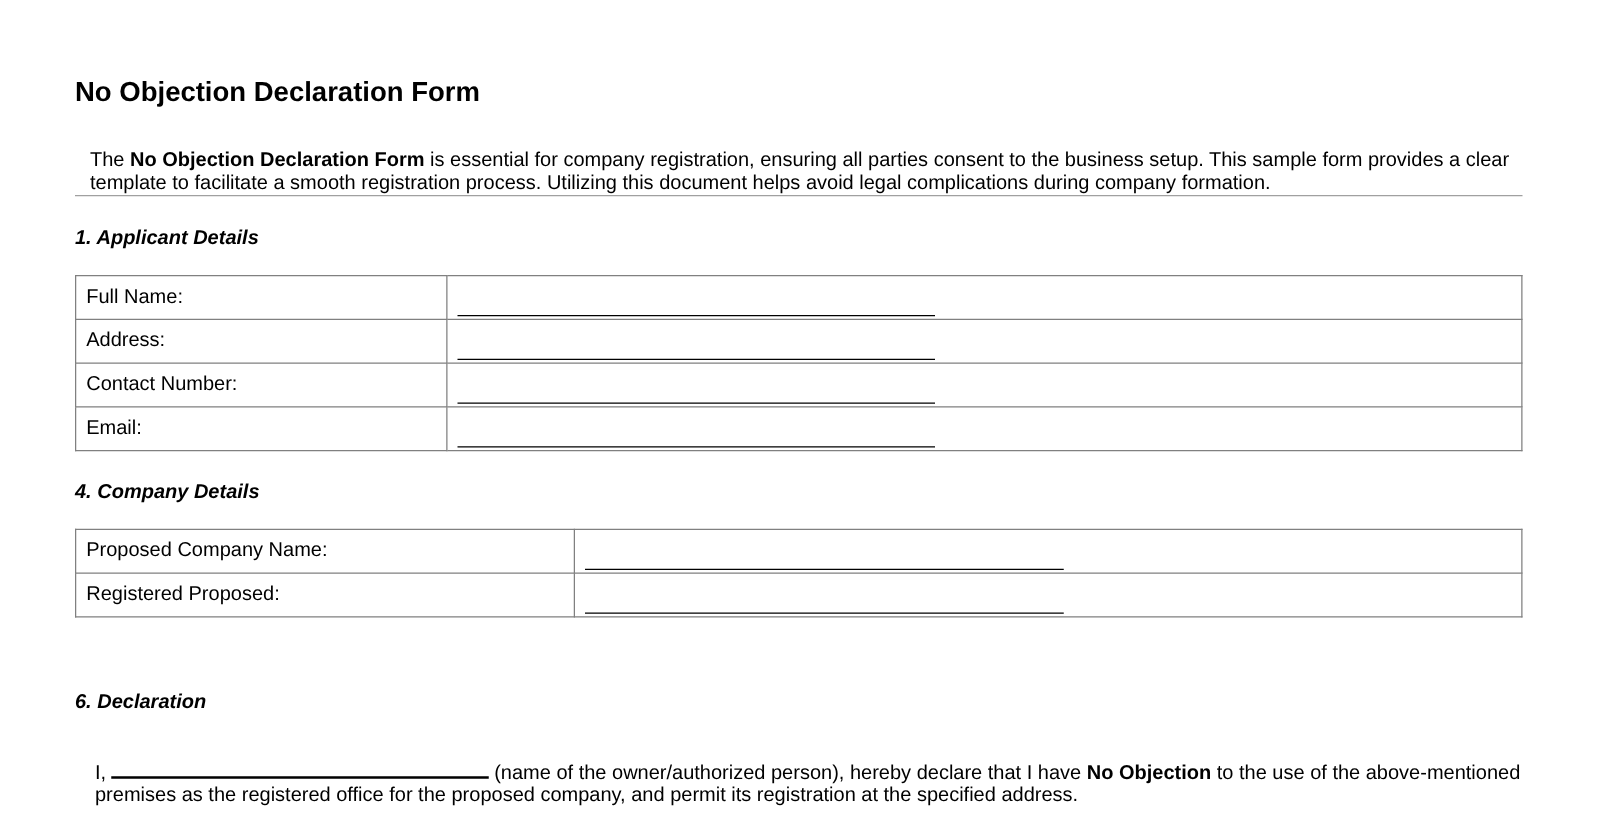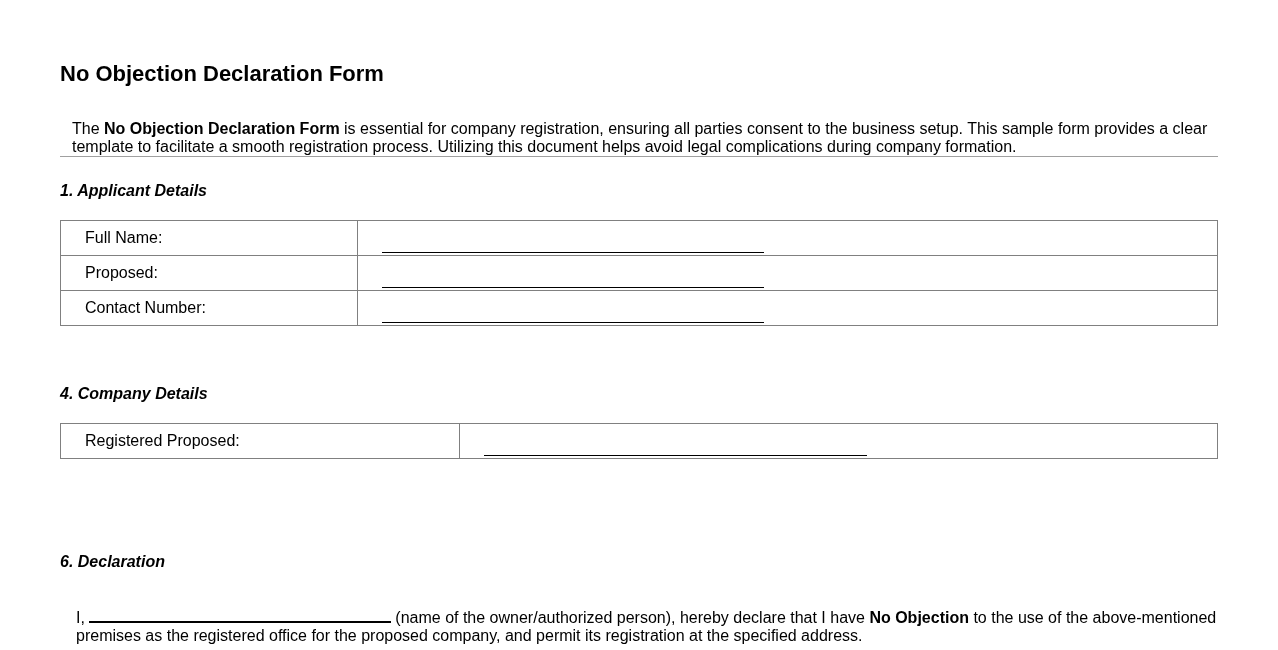--- a/index.html
+++ b/index.html
@@ -22,21 +22,21 @@
   }
   h2 {
     position: absolute; left: 0; margin: 0;
     font-size: 16px; font-weight: bold; line-height: 20px; font-style: italic;
   }
   table.form {
     position: absolute; left: 0; width: 1158px;
     border-collapse: collapse; font-size: 16px;
   }
   table.form td {
-    border: 1px solid #808080; height: 34px; padding: 0 24px; vertical-align: middle;
+    border: 1px solid #808080; height: 34px; padding: 0 8px; vertical-align: middle;
   }
   .blank {
     display: inline-block; height: 20px; border-bottom: 1px solid #000;
     vertical-align: bottom; position: relative; top: 4px;
   }
   .decl {
     position: absolute; left: 0; width: 1158px; margin: 16px;
     font-size: 16px; line-height: 18px;
   }
   .decl-blank {
@@ -59,37 +59,45 @@
     <colgroup>
         <col style="width:297px">
         <col>
       </colgroup>
     <tbody>
         <tr>
       <td>Full Name:</td>
       <td><span class="blank" style="width:382px"></span></td>
     </tr>
     <tr>
-      <td>Proposed:</td>
+      <td>Address:</td>
       <td><span class="blank" style="width:382px"></span></td>
     </tr>
     <tr>
       <td>Contact Number:</td>
+      <td><span class="blank" style="width:382px"></span></td>
+    </tr>
+    <tr>
+      <td>Email:</td>
       <td><span class="blank" style="width:382px"></span></td>
     </tr>
   </tbody>
     </table>
 
   <h2 style="top:384px">4. Company Details</h2>
   <table class="form" style="top:423px">
     <colgroup>
         <col style="width:399px">
         <col>
       </colgroup>
     <tbody>
+        <tr>
+      <td>Proposed Company Name:</td>
+      <td><span class="blank" style="width:383px"></span></td>
+    </tr>
     <tr>
       <td>Registered Proposed:</td>
       <td><span class="blank" style="width:383px"></span></td>
     </tr>
   </tbody>
     </table>
 
   <h2 style="top:552px">6. Declaration</h2>
   <p class="decl" style="top:591px"><span>I,</span><span class="decl-blank"></span><span> (name of the owner/authorized person), hereby declare that I have </span><b>No Objection</b><span> to the use of the above-mentioned premises as the registered office for the proposed company, and permit its registration at the specified address.</span></p>
 

